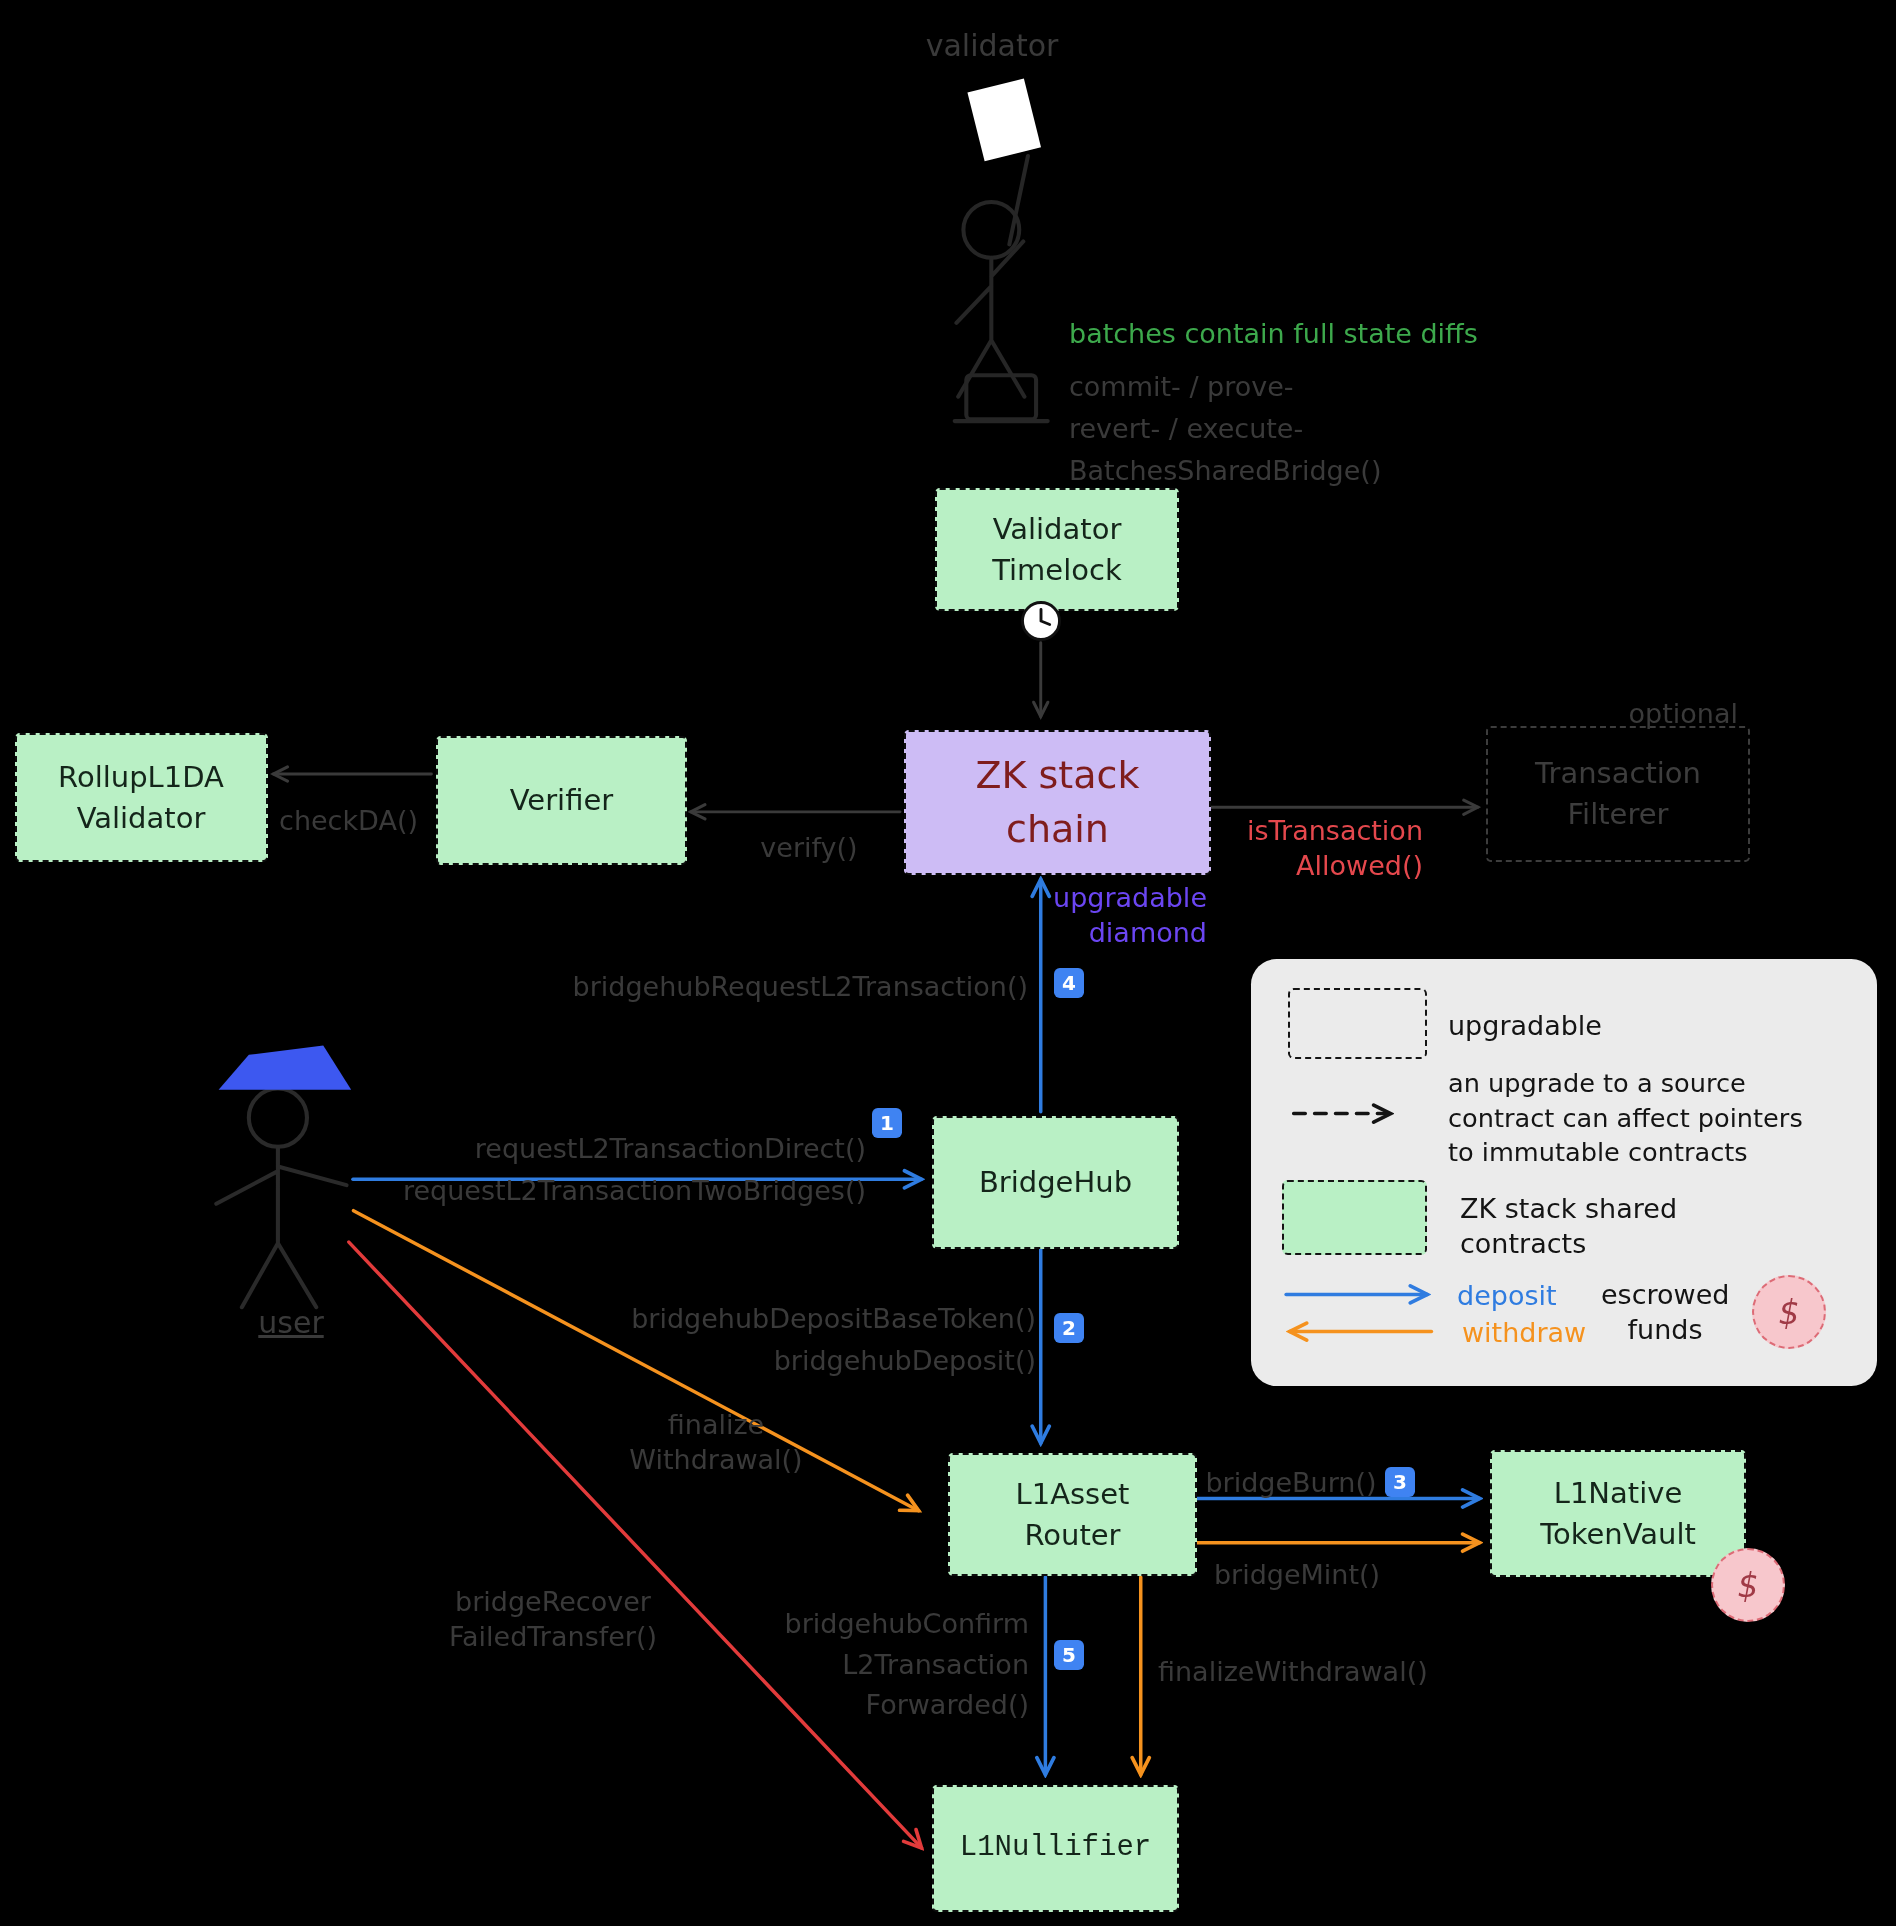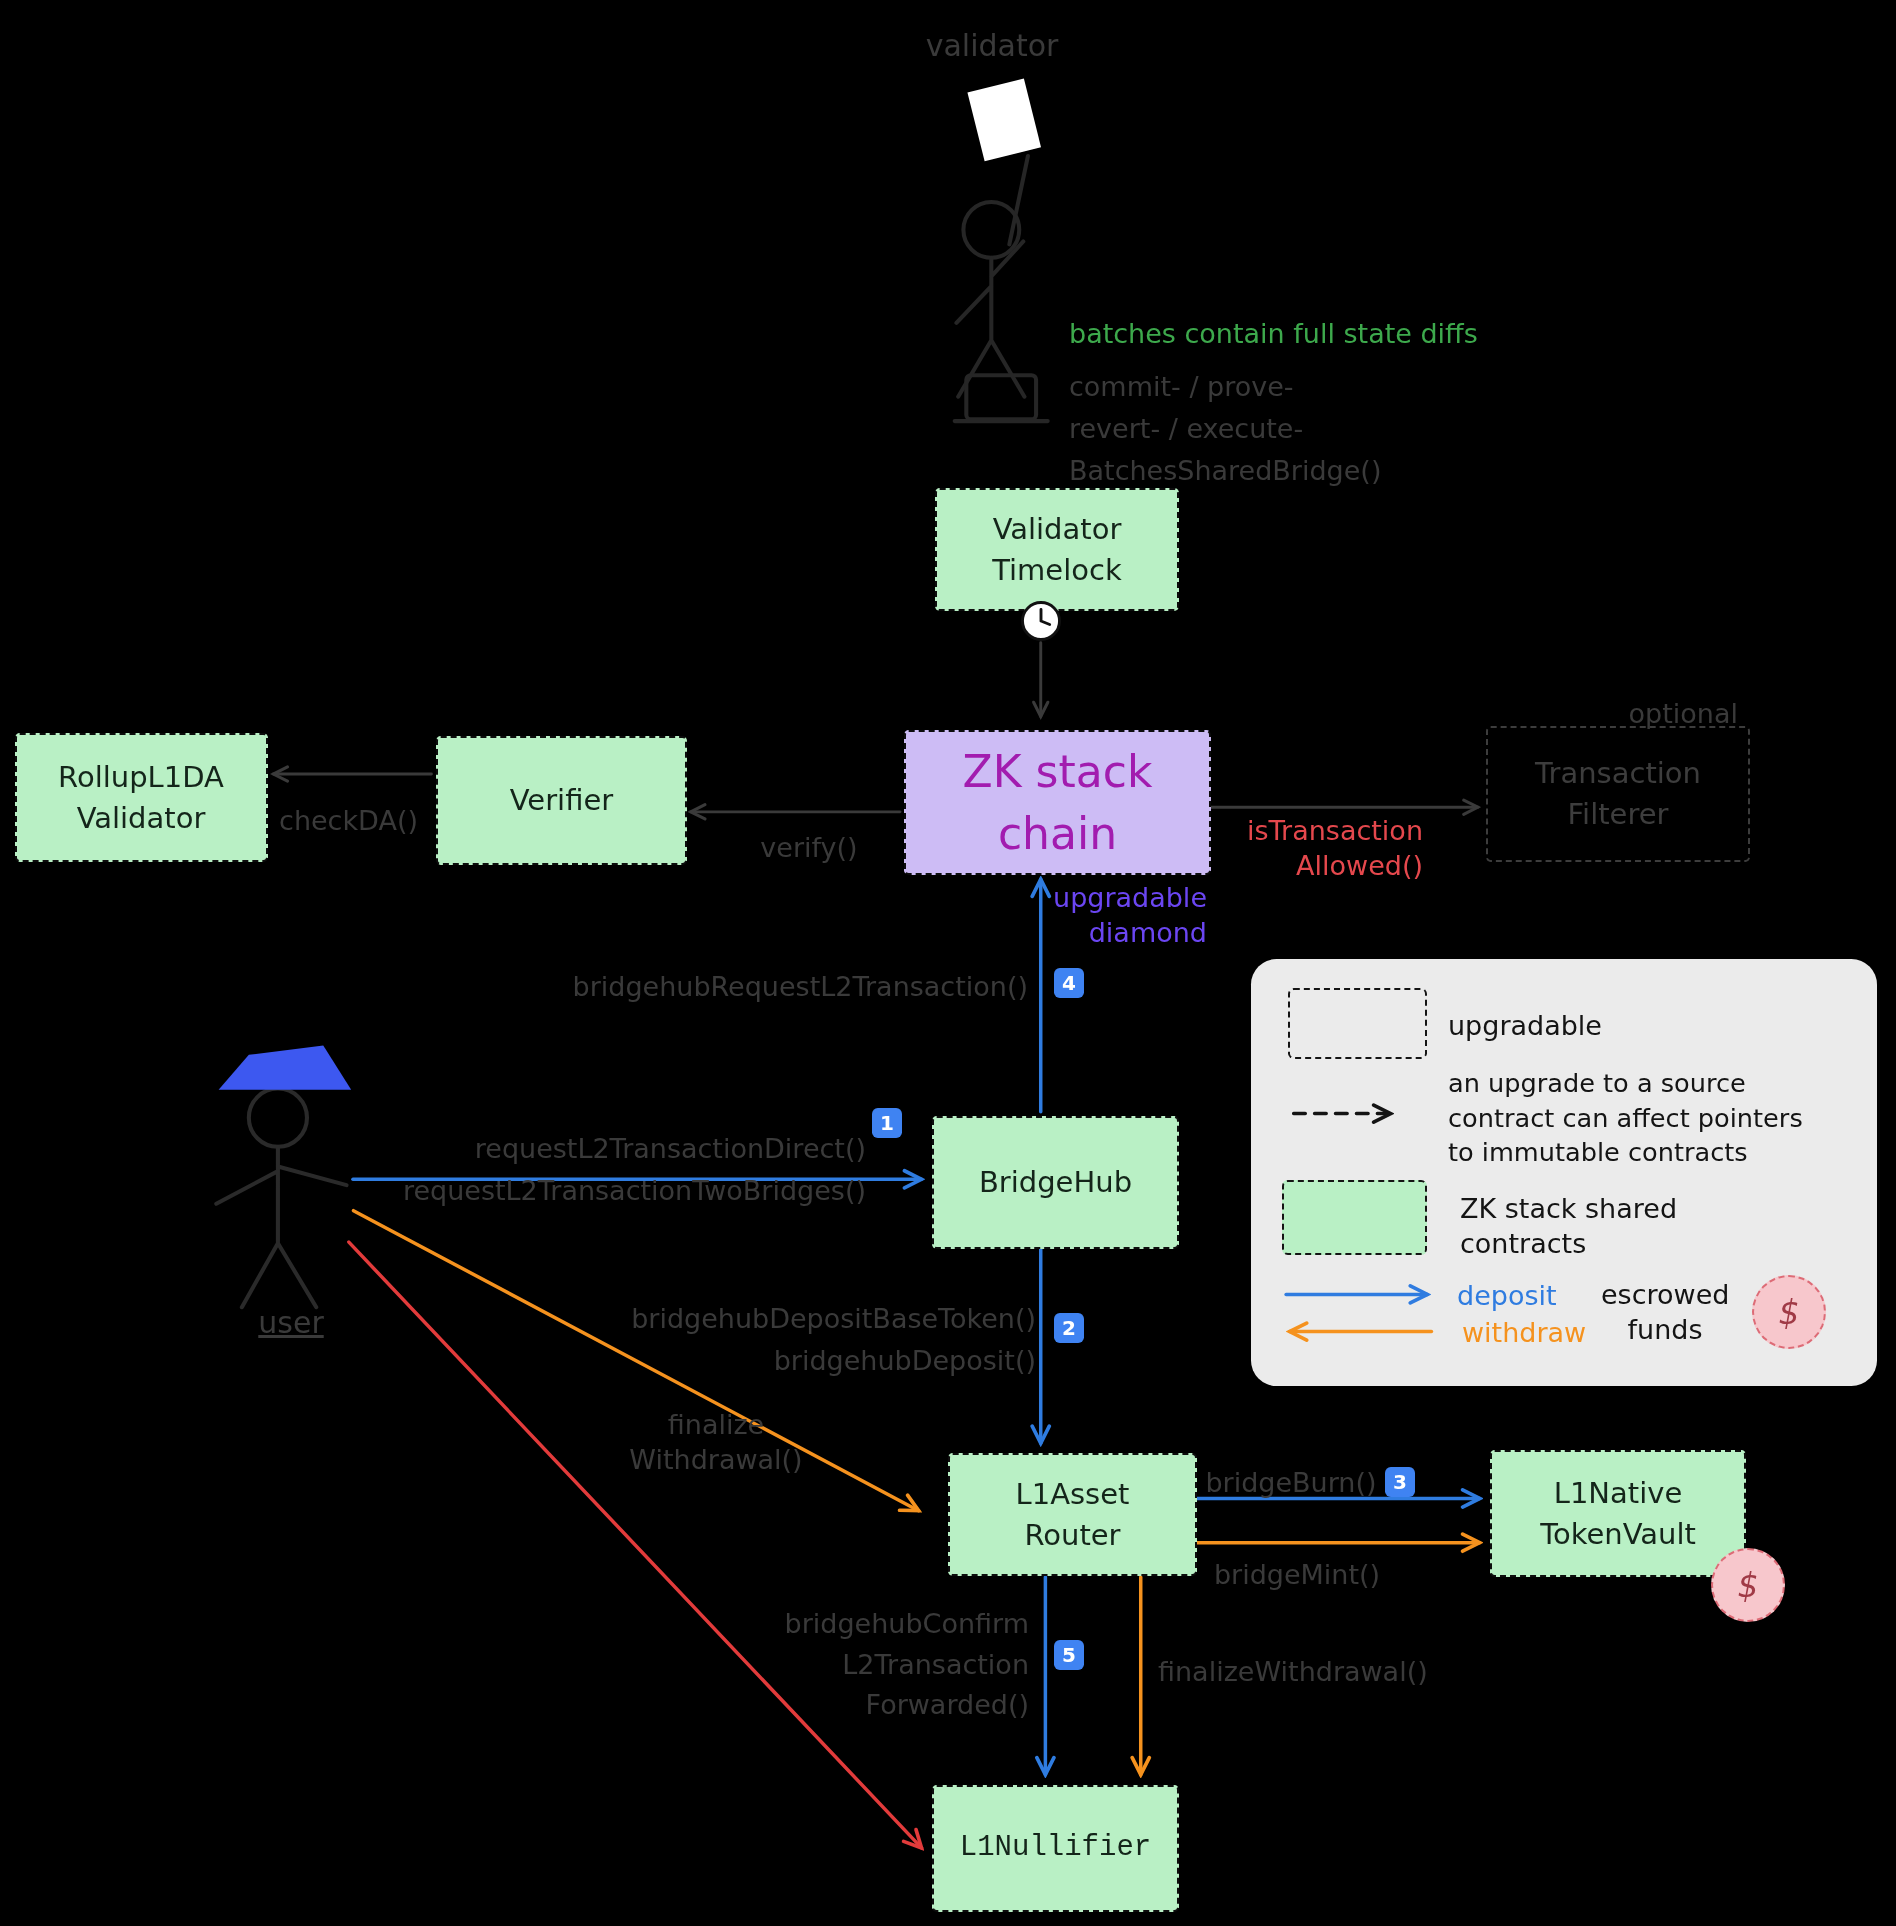--- a/index.html
+++ b/index.html
@@ -7,21 +7,21 @@
     position:relative;width:1896px;height:1926px;background:#000;overflow:hidden;
     font-family:"DejaVu Sans",sans-serif;
   }
   
   .node{
     position:absolute;display:flex;align-items:center;justify-content:center;
     text-align:center;white-space:pre-line;border:2.9px dashed #0d0d0d;border-radius:4.7px;
     font-size:29px;line-height:1.4;color:#14251a;
   }
   .node.green{background:#b9f0c5;}
-  .node.purple{background:#cdbcf5;color:#a21caf;font-size:44px;}
+  .node.purple{background:#cdbcf5;color:#7f1d1d;font-size:38px;}
   .node.ghost{background:transparent;border-color:#3d3d3d;color:#3d3d3d;}
   
   .lbl{
     position:absolute;white-space:pre-line;font-size:27px;line-height:1.5;color:#3a3a3a;
   }
   .lbl.c{text-align:center;}
   .lbl.r{text-align:right;}
   .lbl.green{color:#3da94c;}
   .lbl.red{color:#e5484d;}
   .lbl.purple{color:#6b46f2;}
@@ -187,20 +187,22 @@
   <div class="lbl r" style="left:523px;top:967px;width:505px;">bridgehubRequestL2Transaction()</div>
   <div class="lbl r lh155" style="left:348px;top:1128px;width:518px;">requestL2TransactionDirect()
 requestL2TransactionTwoBridges()</div>
   <div class="lbl r lh155" style="left:523px;top:1298px;width:513px;">bridgehubDepositBaseToken()
 bridgehubDeposit()</div>
   <div class="lbl c big" style="left:233px;top:1300px;width:116px;text-decoration:underline;">user</div>
   <div class="lbl c lh13" style="left:582px;top:1407px;width:268px;">finalize
 Withdrawal()</div>
   <div class="lbl c" style="left:1198px;top:1463px;width:186px;">bridgeBurn()</div>
   <div class="lbl c" style="left:1204px;top:1555px;width:186px;">bridgeMint()</div>
+  <div class="lbl c lh13" style="left:419px;top:1584px;width:268px;">bridgeRecover
+FailedTransfer()</div>
   <div class="lbl r" style="left:756px;top:1604px;width:273px;">bridgehubConfirm
 L2Transaction
 Forwarded()</div>
   <div class="lbl" style="left:1158px;top:1652px;">finalizeWithdrawal()</div>
 
   <div class="badge" style="left:872px;top:1108px;">1</div>
   <div class="badge" style="left:1054px;top:1313px;">2</div>
   <div class="badge" style="left:1385px;top:1467px;">3</div>
   <div class="badge" style="left:1054px;top:968px;">4</div>
   <div class="badge" style="left:1054px;top:1640px;">5</div>

